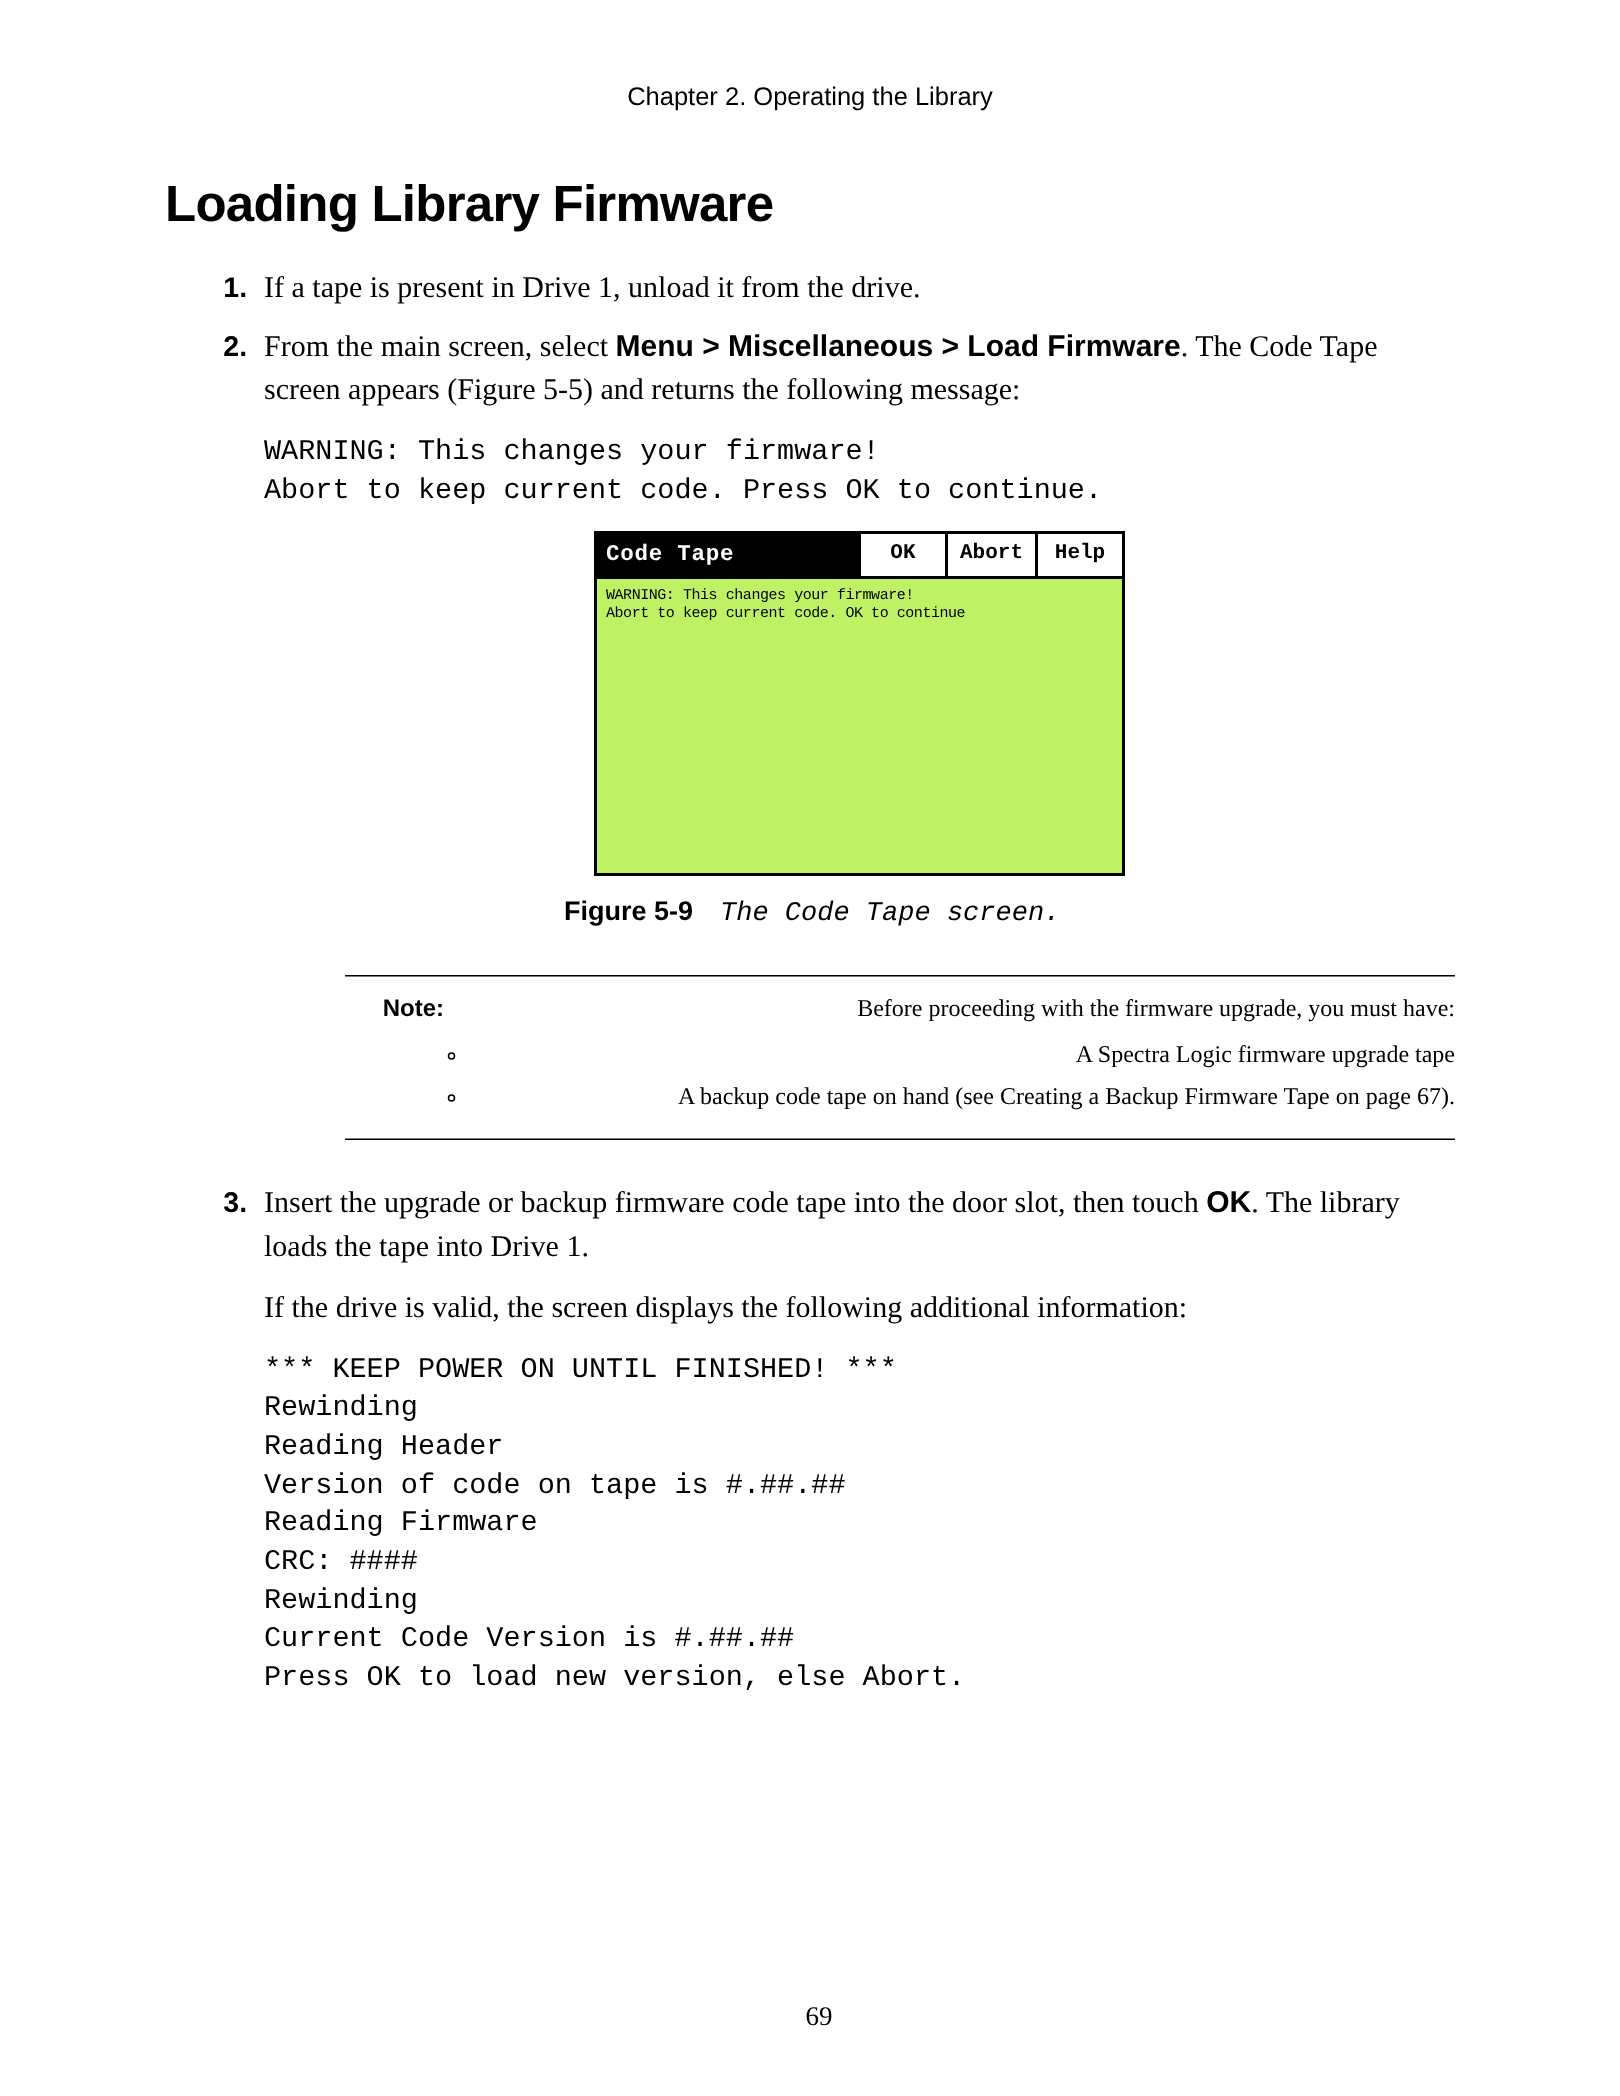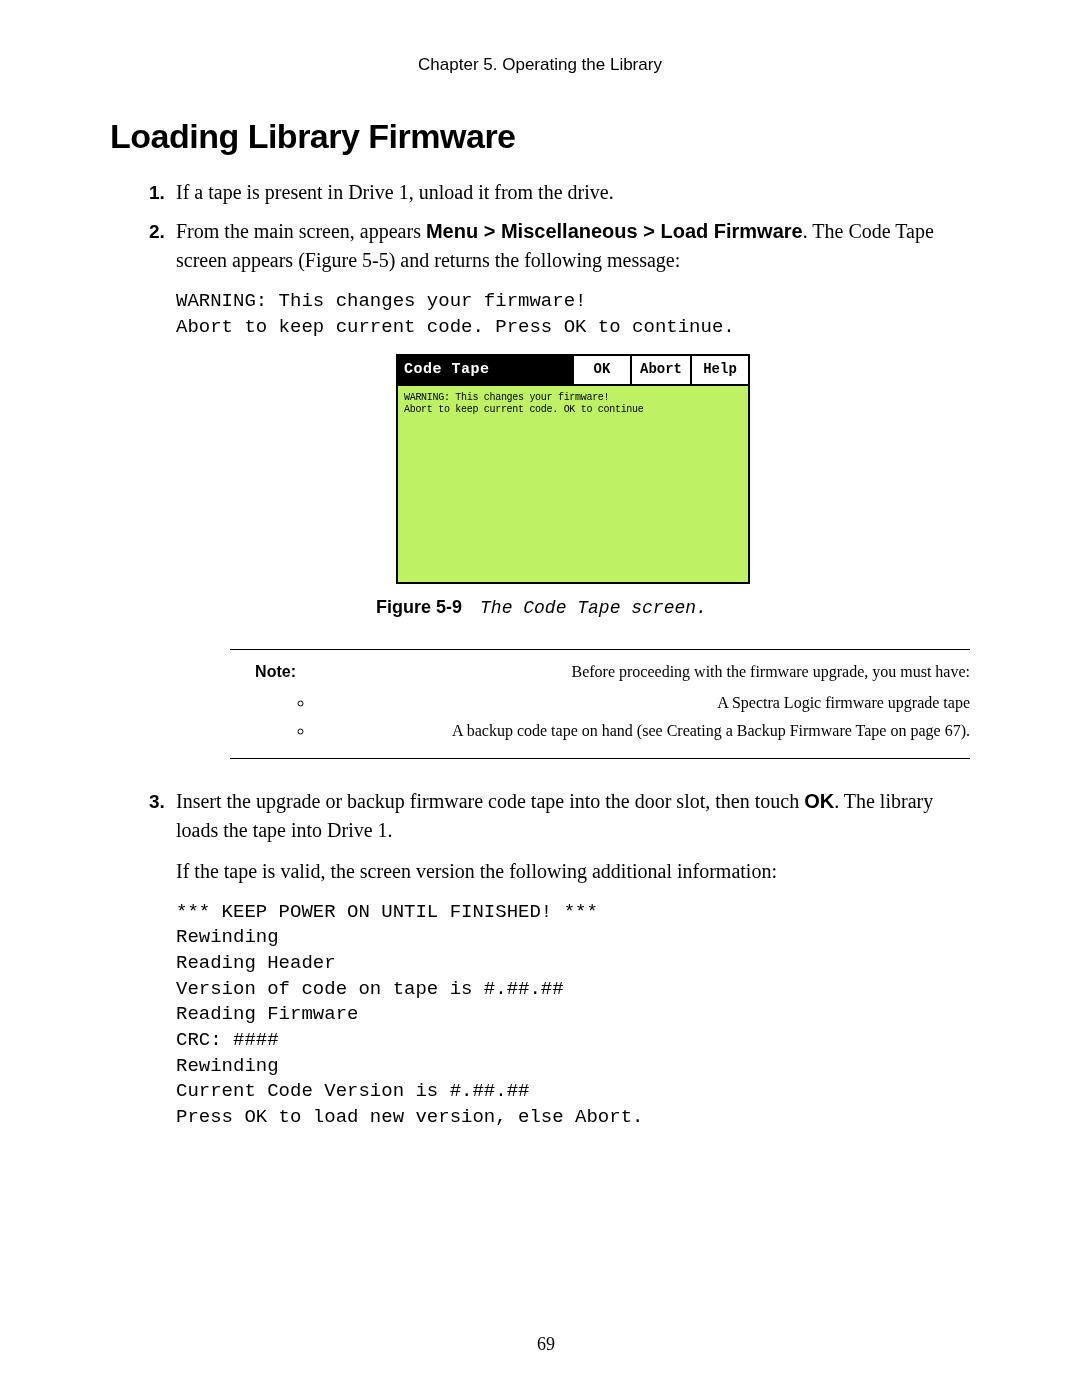--- a/index.html
+++ b/index.html
@@ -158,30 +158,30 @@
     right: 0;
     text-align: center;
     font-size: 18px;
   }
 </style>
 </head>
 <body>
 
 <div class="page">
 
-  <div class="running-head">Chapter 5.  Operating the Library</div>
+  <div class="running-head">Chapter 2.  Operating the Library</div>
 
   <h1 class="section-title">Loading Library Firmware</h1>
 
   <ol class="steps">
     <li>
       <span>If a tape is present in Drive 1, unload it from the drive.</span>
     </li>
     <li>
-      <span>From the main screen, appears </span><span class="bold-sans">Menu &gt; Miscellaneous &gt; Load Firmware</span><span>. The Code Tape screen appears (Figure 5-5) and returns the following message:</span>
+      <span>From the main screen, select </span><span class="bold-sans">Menu &gt; Miscellaneous &gt; Load Firmware</span><span>. The Code Tape screen appears (Figure 5-5) and returns the following message:</span>
       <div class="mono-block">WARNING: This changes your firmware!
 Abort to keep current code. Press OK to continue.</div>
 
       <div class="figure-wrap">
         <div class="screen">
           <div class="screen-top">
             <div class="screen-title">Code Tape</div>
             <div class="screen-btn">OK</div>
             <div class="screen-btn">Abort</div>
             <div class="screen-btn">Help</div>
@@ -209,21 +209,21 @@
               </li>
             </ul>
           </div>
         </div>
         <hr class="note-rule">
       </div>
     </li>
 
     <li>
       <span>Insert the upgrade or backup firmware code tape into the door slot, then touch </span><span class="bold-sans">OK</span><span>. The library loads the tape into Drive 1.</span>
-      <div class="para">If the tape is valid, the screen version the following additional information:</div>
+      <div class="para">If the drive is valid, the screen displays the following additional information:</div>
       <div class="mono-block">*** KEEP POWER ON UNTIL FINISHED! ***
 Rewinding
 Reading Header
 Version of code on tape is #.##.##
 Reading Firmware
 CRC: ####
 Rewinding
 Current Code Version is #.##.##
 Press OK to load new version, else Abort.</div>
     </li>

